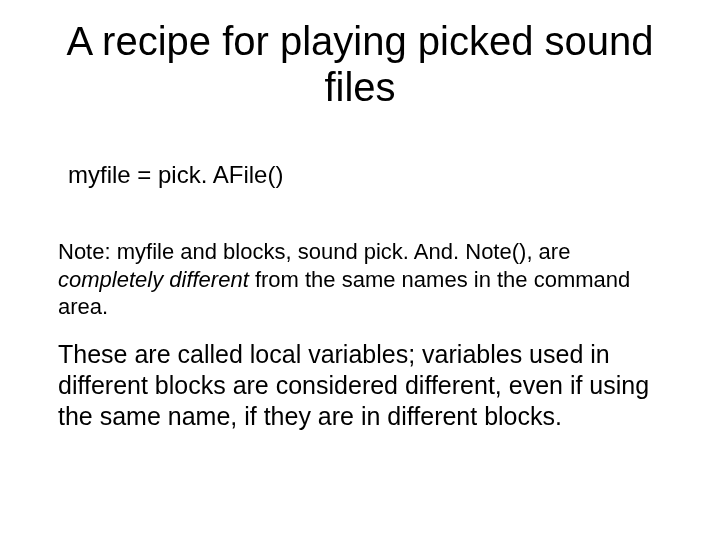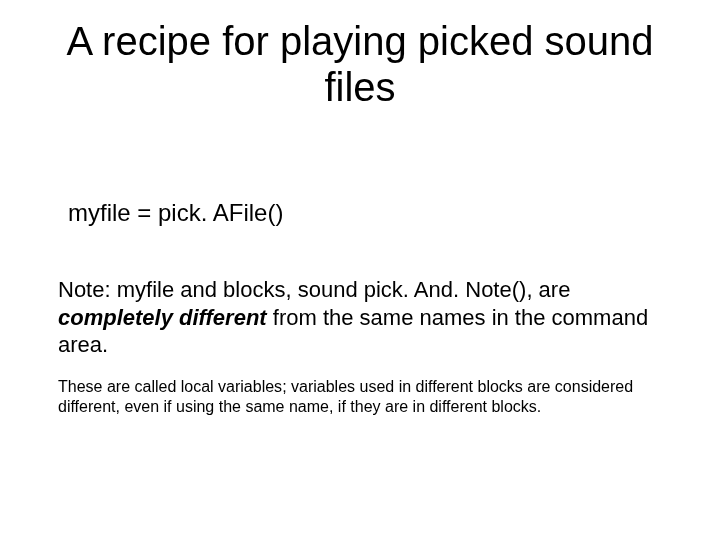--- a/index.html
+++ b/index.html
@@ -24,34 +24,33 @@
     line-height: 1.15;
     font-weight: normal;
   }
   .code-block {
     font-size: 24px;
     padding: 50px 0 0 40px;
     line-height: 1.25;
   }
   .code-indent {
     padding-left: 28px;
-    margin-top: 38px;
   }
   .note1 {
     font-size: 22px;
     padding: 48px 50px 0 58px;
     line-height: 1.25;
   }
   .note2 {
-    font-size: 16px;
+    font-size: 25px;
     padding: 18px 50px 0 58px;
     line-height: 1.25;
   }
   .b { font-weight: normal; }
-  .i { font-style: italic; font-weight: bold; }
+  .i { font-style: italic; }
 </style>
 </head>
 <body>
 
 <div class="slide">
 
   <div class="title">A recipe for playing picked sound files</div>
 
   <div class="code-block">
     <div class="code-indent">myfile = pick. AFile()</div>

